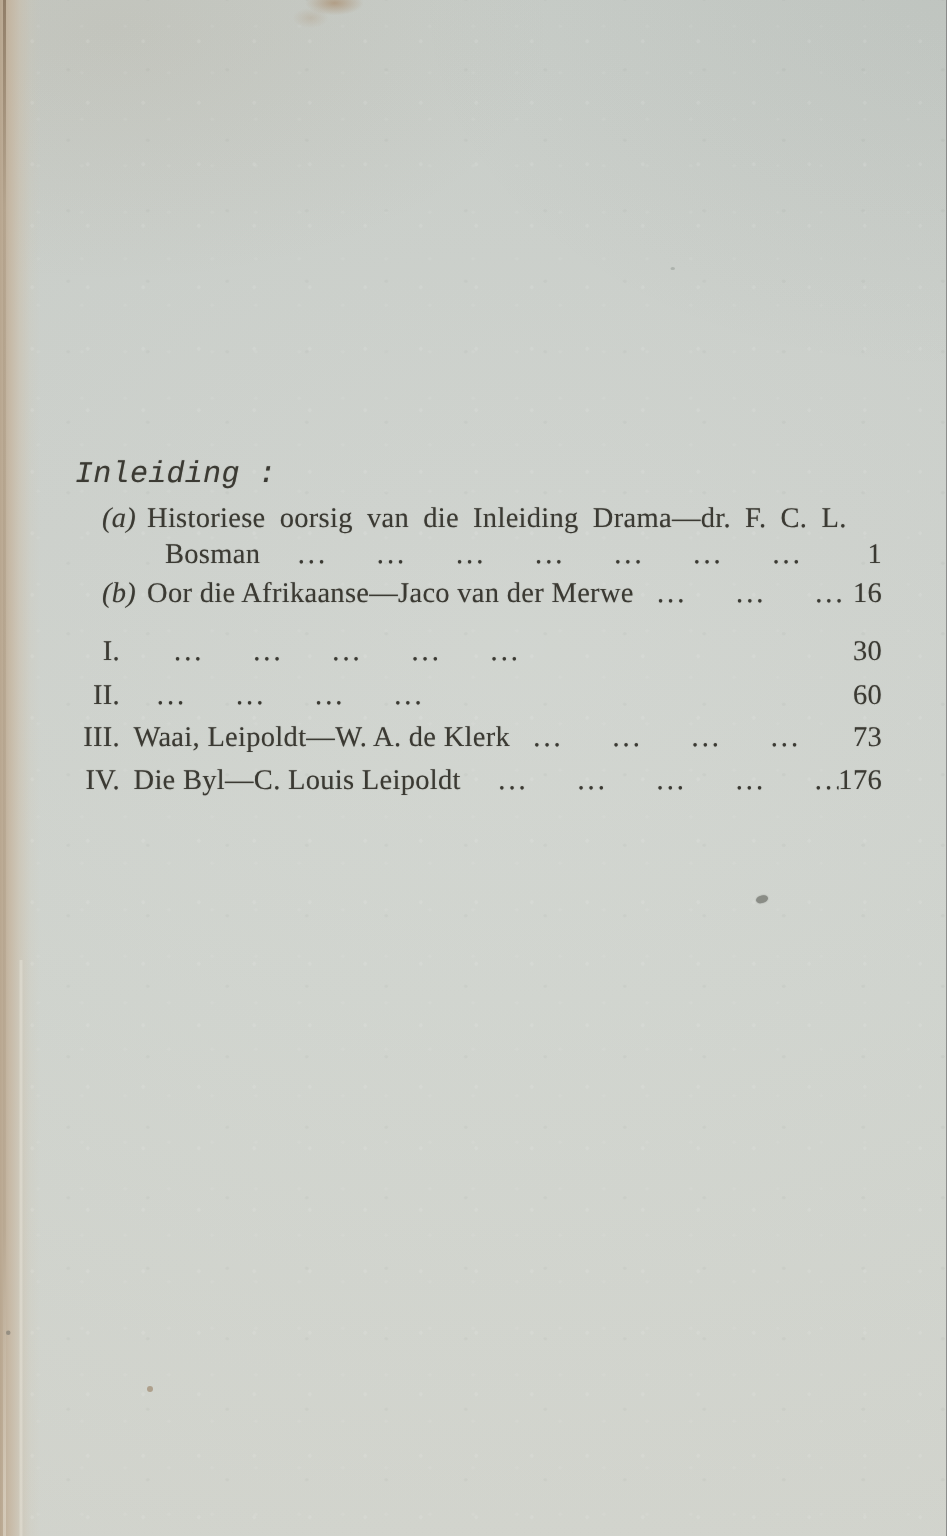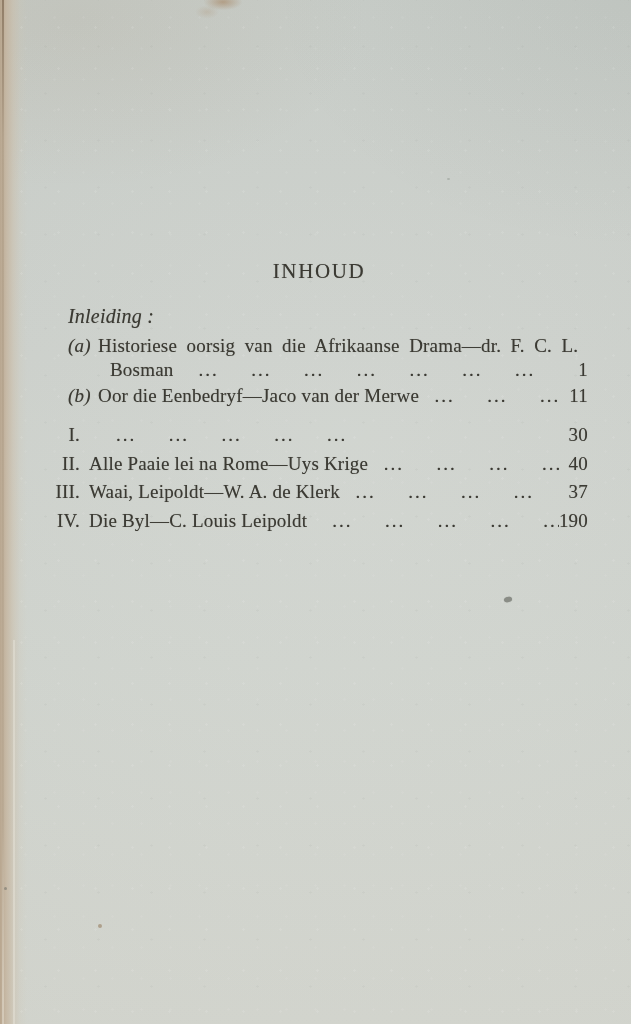--- a/index.html
+++ b/index.html
@@ -52,22 +52,22 @@
 
   .content { position:absolute; left:50px; right:43px; top:0; bottom:0; font-size:19px; line-height:21px; letter-spacing:0.2px; }
   .content .txt { text-shadow:0 0 0.7px rgba(59,58,51,0.45); }
 
   .title {
     position:absolute; top:261px; left:0; right:0;
     text-align:center; font-size:21px; font-weight:normal;
     letter-spacing:1.6px; margin:0;
   }
   .inleiding {
-    position:absolute; top:306px; left:18px;
-    font-style:italic; font-size:20px;
+    position:absolute; top:306px; left:0;
+    font-style:italic; font-size:20px;font-family:Liberation Mono, monospace;
   }
   .intro-item-a { position:absolute; top:335px; left:18px; right:0; display:flex; }
   .intro-item-b { position:absolute; top:385px; left:18px; right:0; display:flex; align-items:baseline; }
   .intro-label { width:30px; flex:0 0 30px; font-style:italic; }
   .a-body { flex:1; min-width:0; }
   .a-line1 { white-space:nowrap; word-spacing:4.5px; }
   .a-line2 { display:flex; align-items:flex-start; padding-left:12px; margin-top:3px; }
   .entry-title { white-space:nowrap; }
   .leader { flex:1; min-width:0; white-space:nowrap; overflow:hidden; letter-spacing:2px; padding-left:4px; }
   .pagenum { flex:0 0 auto; min-width:26px; text-align:right; }
@@ -84,63 +84,61 @@
   <div class="page-edge-line"></div>
   <div class="page-edge-highlight"></div>
   <div class="grain"></div>
   <div class="speck speck-1"></div>
   <div class="speck speck-2"></div>
   <div class="speck speck-3"></div>
   <div class="speck speck-4"></div>
 
   <div class="content">
 
-    <h1 class="title txt">INHOUD</h1>
 
     <div class="inleiding txt">Inleiding :</div>
 
     <div class="intro-item-a">
       <span class="intro-label txt">(a)</span>
       <div class="a-body">
-        <div class="a-line1 txt">Historiese oorsig van die Afrikaanse Drama—dr. F. C. L.</div>
+        <div class="a-line1 txt">Historiese oorsig van die Inleiding Drama—dr. F. C. L.</div>
         <div class="a-line2">
           <span class="entry-title txt">Bosman</span>
           <span class="leader txt"> ...  ...  ...  ...  ...  ...  ...</span>
           <span class="pagenum txt">1</span>
         </div>
       </div>
     </div>
 
     <div class="intro-item-b">
       <span class="intro-label txt">(b)</span>
-      <span class="entry-title txt">Oor die Eenbedryf—Jaco van der Merwe</span>
+      <span class="entry-title txt">Oor die Afrikaanse—Jaco van der Merwe</span>
       <span class="leader txt"> ...  ...  ...</span>
-      <span class="pagenum txt">11</span>
+      <span class="pagenum txt">16</span>
     </div>
 
     <div class="chapters">
       <div class="chapter">
         <span class="numeral txt">I.</span>
         <span class="leader txt">  ...  ...  ...  ...  ...</span>
         <span class="pagenum txt">30</span>
       </div>
       <div class="chapter">
         <span class="numeral txt">II.</span>
-        <span class="entry-title txt">Alle Paaie lei na Rome—Uys Krige</span>
         <span class="leader txt"> ...  ...  ...  ...</span>
-        <span class="pagenum txt">40</span>
+        <span class="pagenum txt">60</span>
       </div>
       <div class="chapter">
         <span class="numeral txt">III.</span>
         <span class="entry-title txt">Waai, Leipoldt—W. A. de Klerk</span>
         <span class="leader txt"> ...  ...  ...  ...</span>
-        <span class="pagenum txt">37</span>
+        <span class="pagenum txt">73</span>
       </div>
       <div class="chapter">
         <span class="numeral txt">IV.</span>
         <span class="entry-title txt">Die Byl—C. Louis Leipoldt</span>
         <span class="leader txt"> ...  ...  ...  ...  ...</span>
-        <span class="pagenum txt">190</span>
+        <span class="pagenum txt">176</span>
       </div>
     </div>
 
   </div>
 </div>
 
 </body></html>

